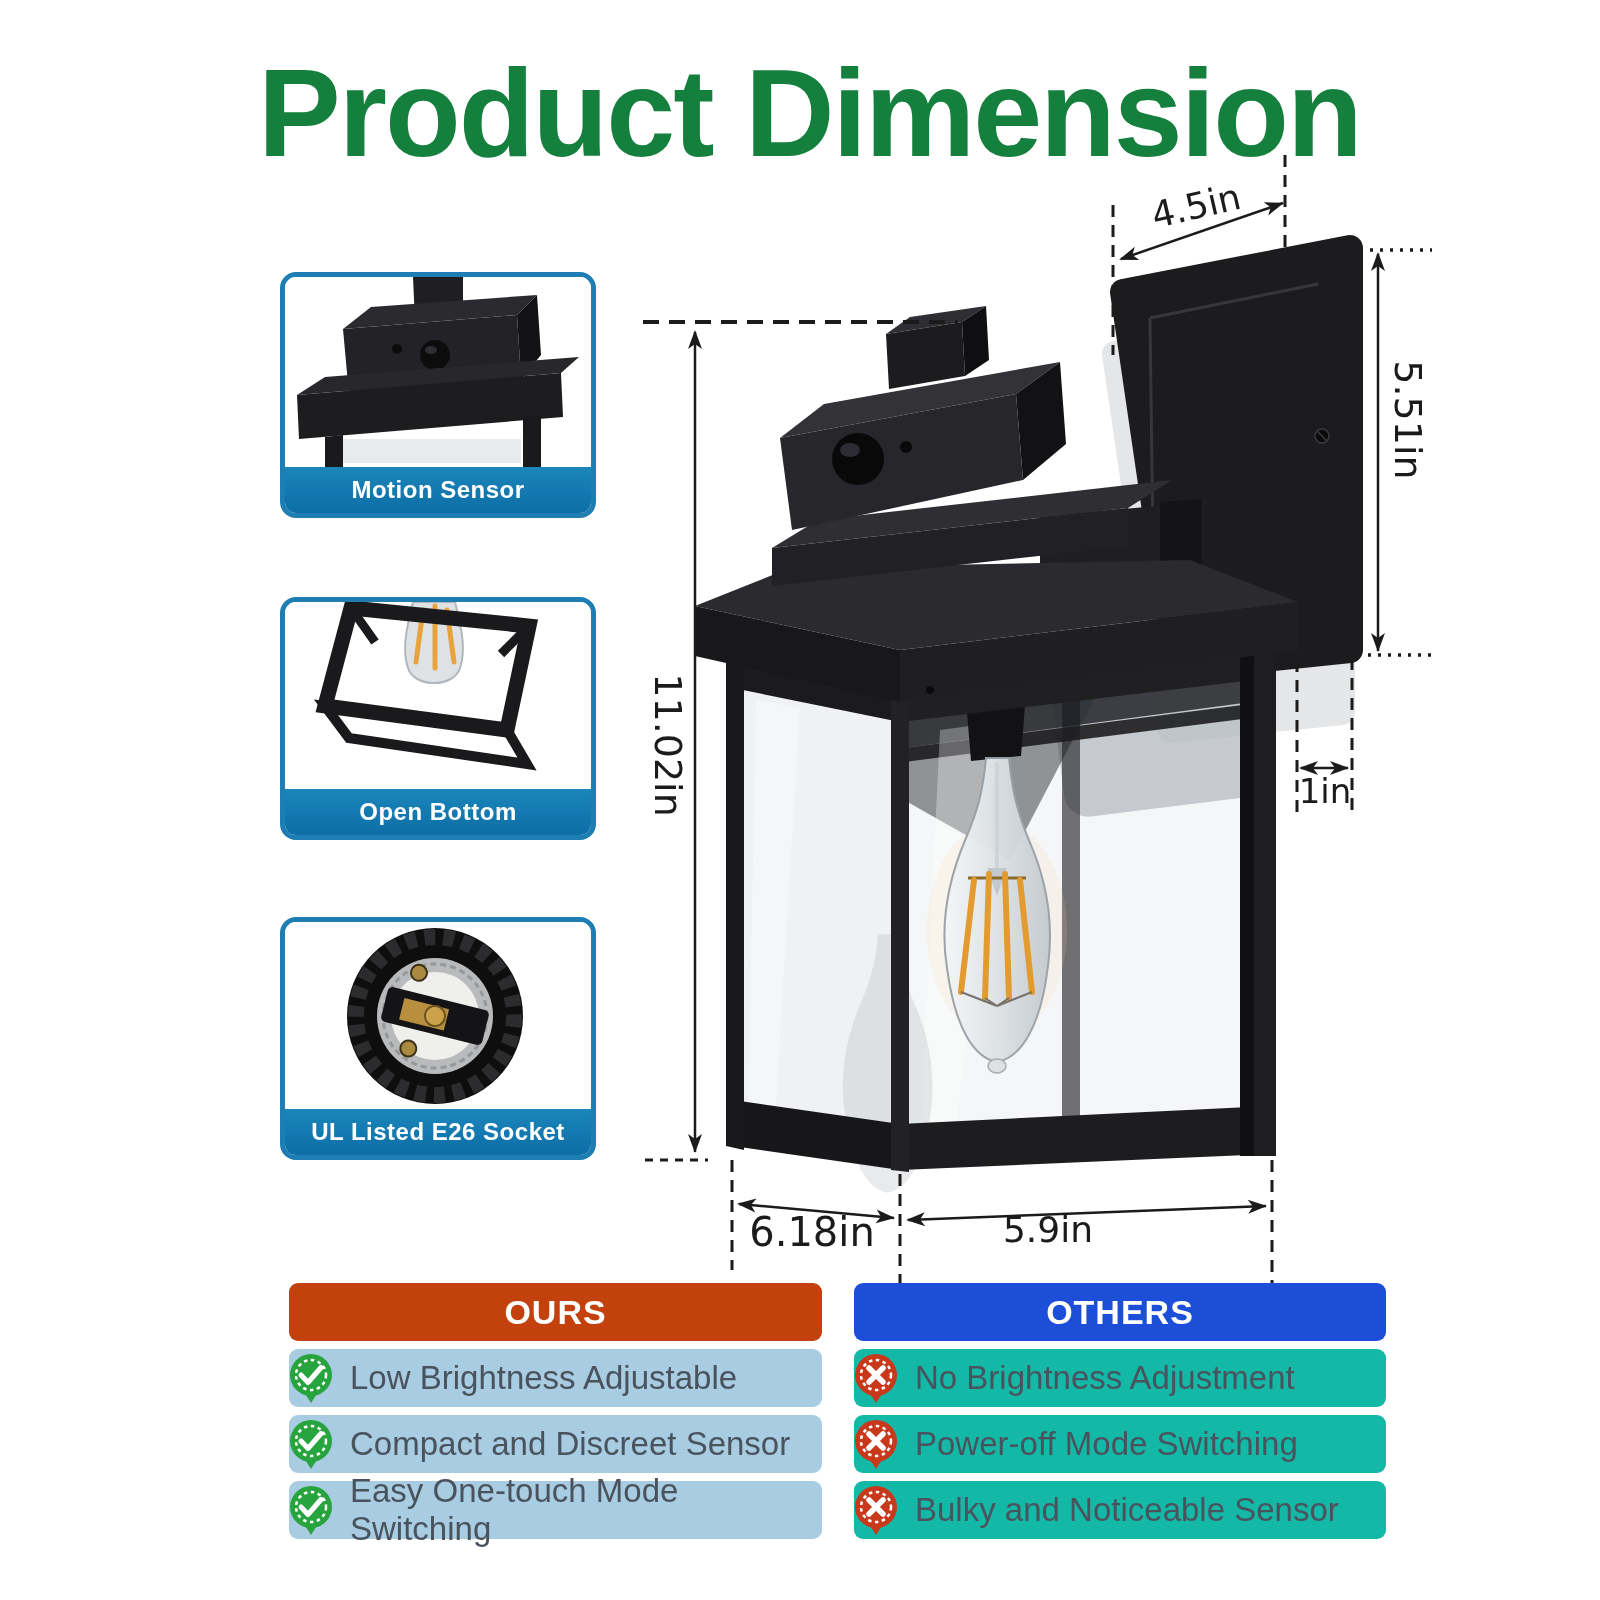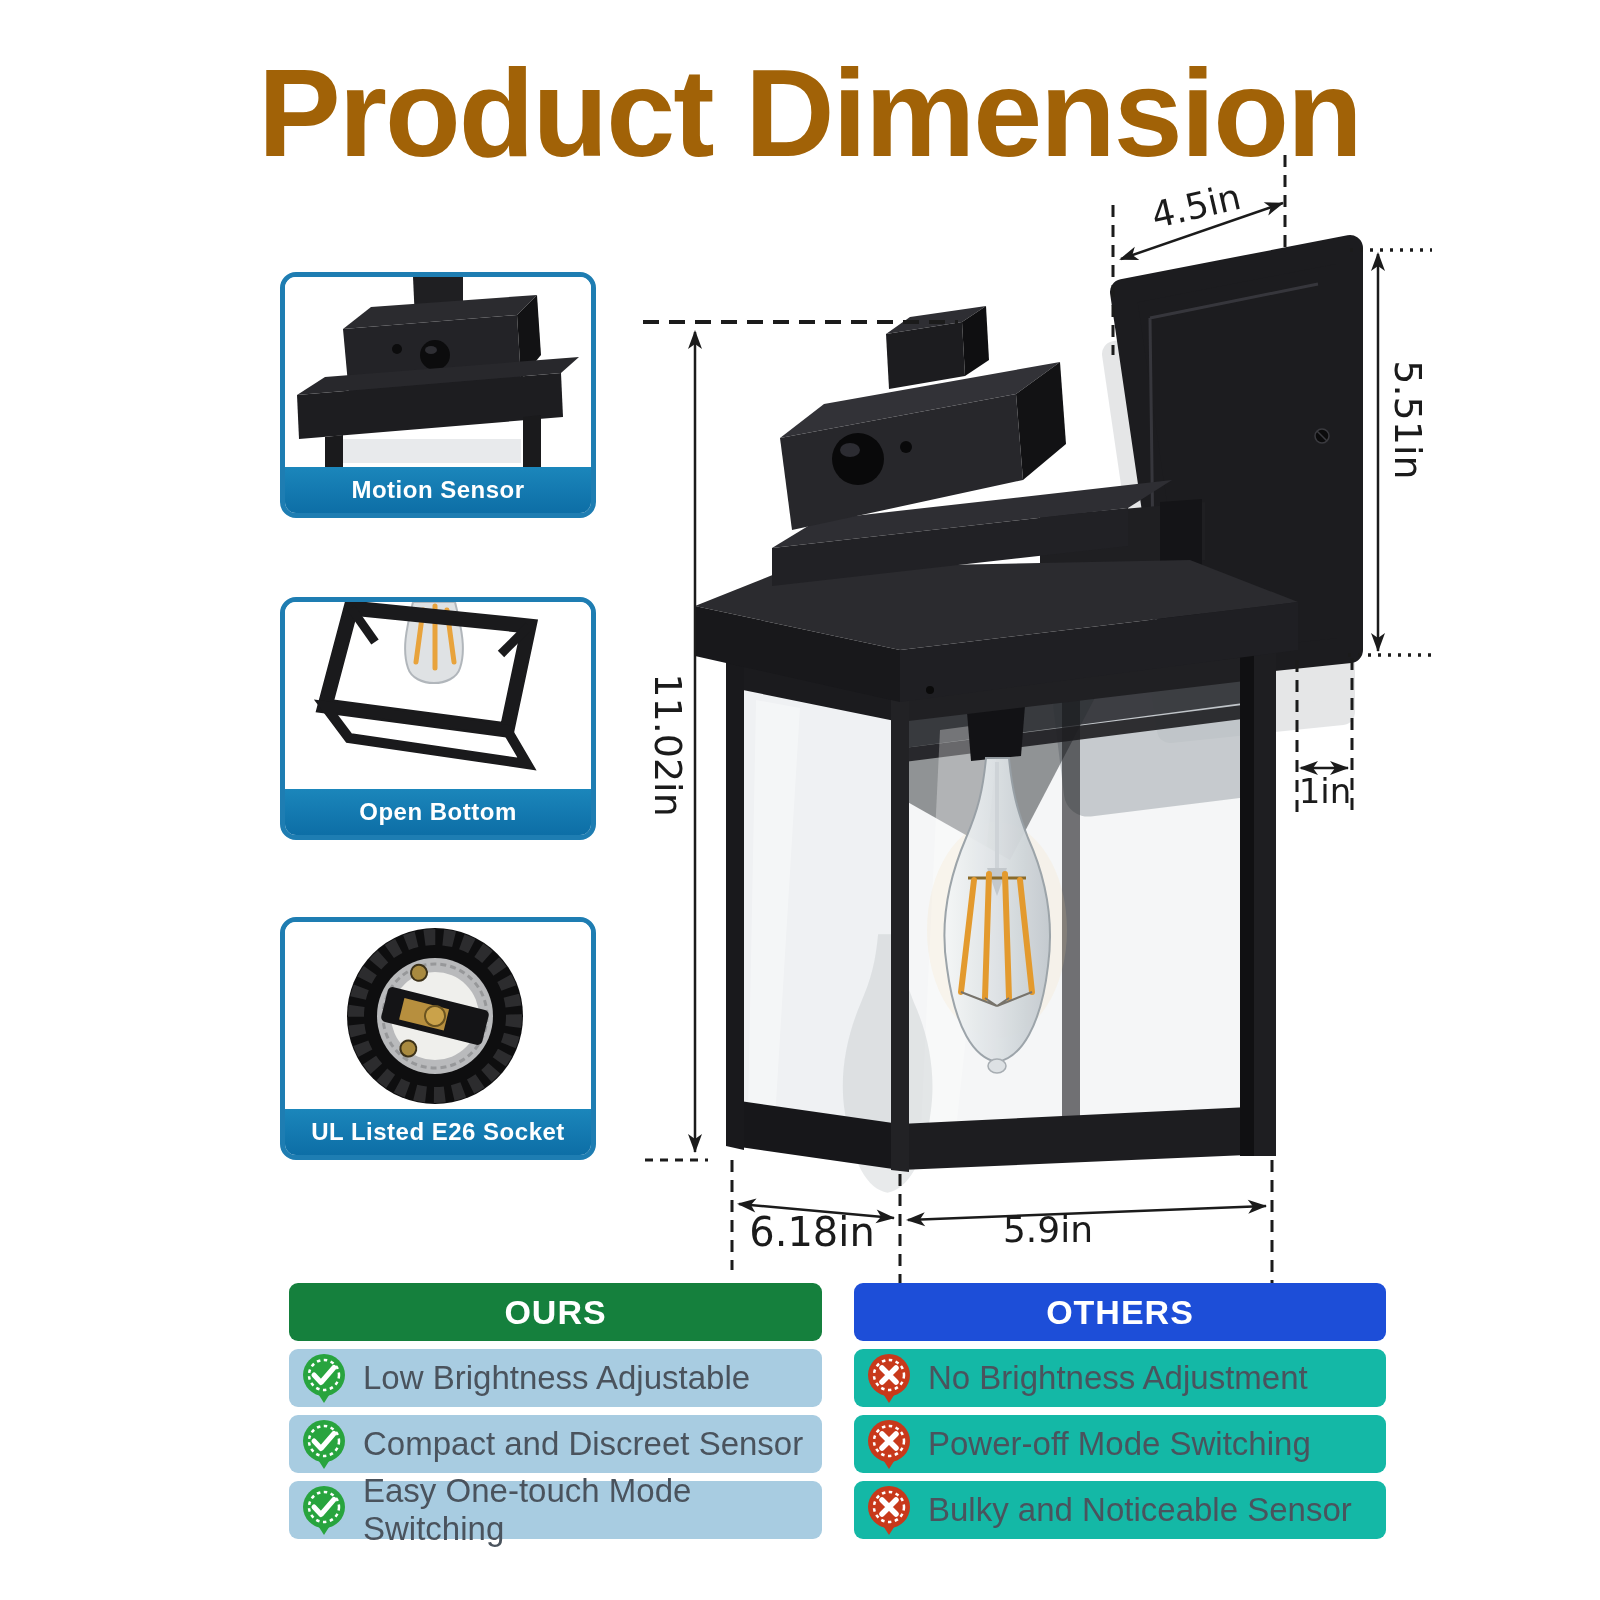--- a/index.html
+++ b/index.html
@@ -1,21 +1,21 @@
 <!DOCTYPE html>
 <html><head>
 <meta charset="utf-8">
 <style>
   html,body{margin:0;padding:0;background:#ffffff;}
   .canvas{position:relative;width:1600px;height:1600px;background:#ffffff;overflow:hidden;
           font-family:"Liberation Sans",sans-serif;}
 
   
   .title{position:absolute;left:258px;top:42px;width:1160px;
-         font-size:124px;font-weight:700;color:#a16207;letter-spacing:-2px;white-space:nowrap;}
+         font-size:124px;font-weight:700;color:#15803d;letter-spacing:-2px;white-space:nowrap;}
 
   
   .callout{position:absolute;left:280px;width:316px;background:#ffffff;
            border:5px solid #1e7db2;border-radius:16px;overflow:hidden;box-sizing:border-box;}
   .callout svg{display:block;background:#ffffff;}
   .callout-bar{position:absolute;left:0;right:0;bottom:0;height:46px;
                background:linear-gradient(180deg,#1b86bb 0%,#0d6ea6 100%);
                display:flex;align-items:center;justify-content:center;}
   .callout-bar span{color:#ffffff;font-weight:700;font-size:24px;letter-spacing:0.5px;}
   #card-1{top:272px;height:246px;}
@@ -34,24 +34,24 @@
   #d-1102{left:668px; top:745px;font-size:38px;transform:translate(-50%,-50%) rotate(90deg);}
   #d-618 {left:792px; top:1232px;font-size:40px;margin-left:20px;}
   #d-59  {left:1048px;top:1229px;font-size:36px;}
 
   
   .cmp-col{position:absolute;top:1283px;}
   #col-ours{left:289px;width:533px;}
   #col-others{left:854px;width:532px;}
   .cmp-hdr{height:58px;border-radius:9px;margin-bottom:8px;text-align:center;line-height:58px;
            color:#ffffff;font-size:34px;font-weight:700;letter-spacing:1px;}
-  #col-ours  .cmp-hdr{background:#15803d;}
+  #col-ours  .cmp-hdr{background:#c2410c;}
   #col-others .cmp-hdr{background:#1d4ed8;}
   .cmp-row{height:58px;border-radius:9px;margin-bottom:8px;display:flex;align-items:center;
-           padding-left:13px;box-sizing:border-box;gap:17px;}
+           box-sizing:border-box;gap:17px;}
   #col-ours  .cmp-row{background:#a8cce1;}
   #col-others .cmp-row{background:#14b8a6;}
   .cmp-row span{font-size:33px;color:#4a535d;}
   .badge{flex:0 0 auto;display:block;}
 </style>
 </head>
 <body>
 
 <div class="canvas">
 

